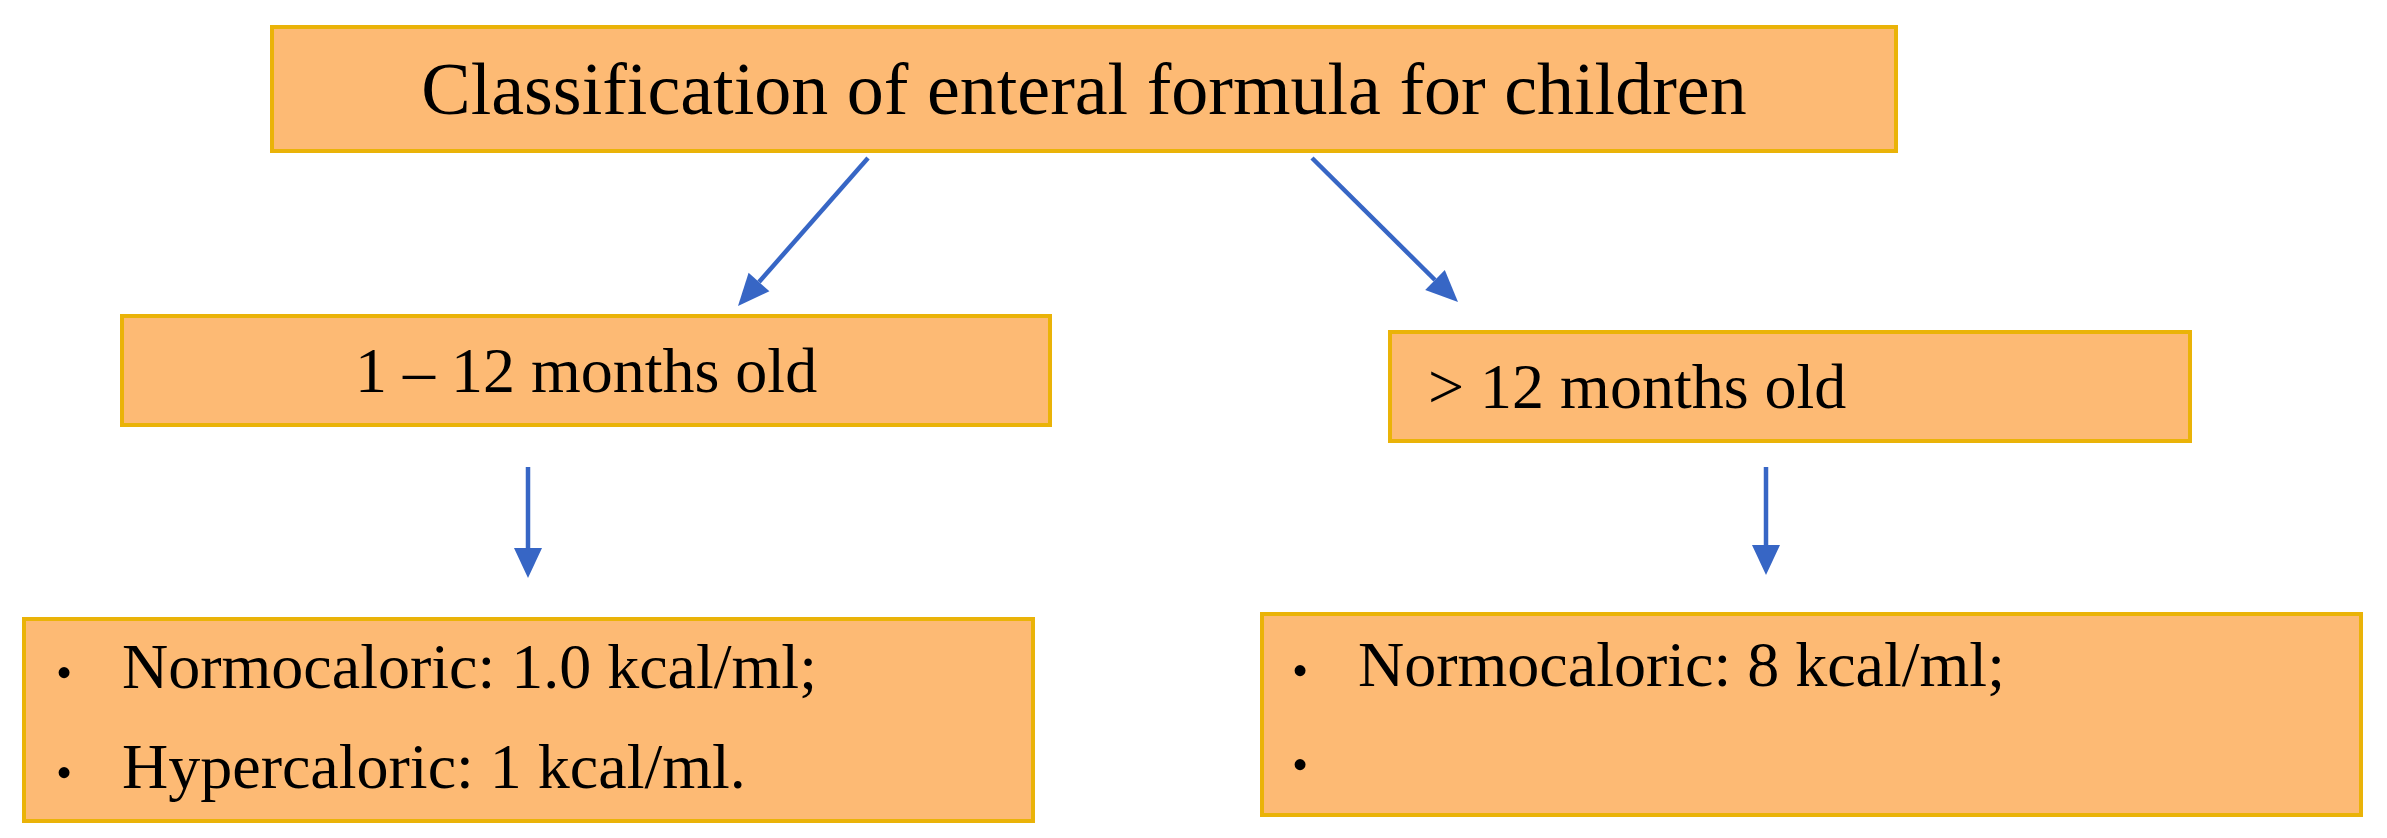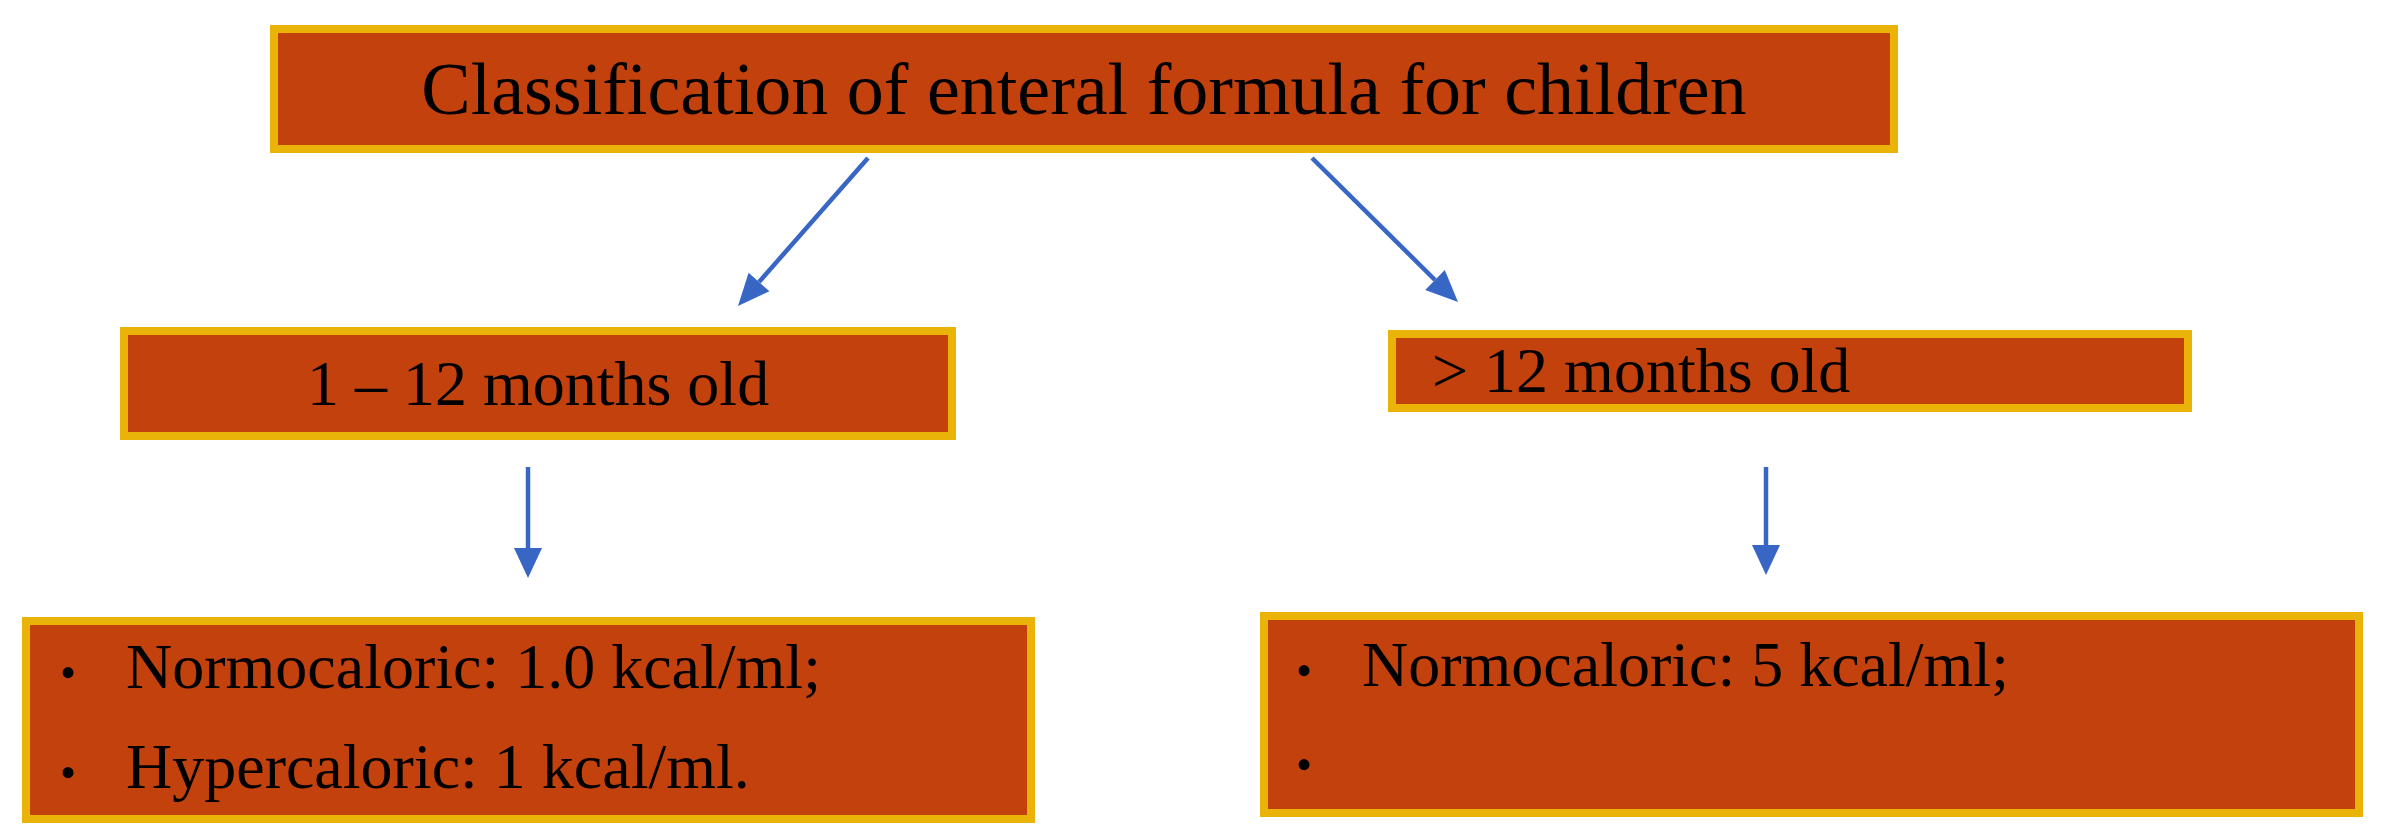--- a/index.html
+++ b/index.html
@@ -11,40 +11,40 @@
     position: relative;
     width: 2387px;
     height: 838px;
     background: #ffffff;
     font-family: "Liberation Serif", "DejaVu Serif", serif;
     color: #000000;
     overflow: hidden;
   }
   .node {
     position: absolute;
-    background: #c2410c;
-    border: 8px solid #eab308;
+    background: #fdba74;
+    border: 4px solid #eab308;
     box-sizing: border-box;
     display: flex;
     align-items: center;
   }
   .node.centered { justify-content: center; }
   .title-box {
     left: 270px; top: 25px;
     width: 1628px; height: 128px;
     font-size: 74px;
   }
   .branch-left {
-    left: 120px; top: 327px;
-    width: 836px; height: 113px;
+    left: 120px; top: 314px;
+    width: 932px; height: 113px;
     font-size: 64px;
   }
   .branch-right {
     left: 1388px; top: 330px;
-    width: 804px; height: 82px;
+    width: 804px; height: 113px;
     font-size: 64px;
     padding-left: 36px;
   }
   .outcome {
     flex-direction: column;
     justify-content: center;
     align-items: stretch;
     font-size: 64px;
   }
   .outcome-left {
@@ -119,20 +119,20 @@
     </div>
     <div class="bullet-line">
       <span class="bullet-dot">•</span>
       <span>Hypercaloric: 1 kcal/ml.</span>
     </div>
   </div>
 
   <div class="node outcome outcome-right">
     <div class="bullet-line">
       <span class="bullet-dot">•</span>
-      <span>Normocaloric: 5 kcal/ml;</span>
+      <span>Normocaloric: 8 kcal/ml;</span>
     </div>
     <div class="bullet-line">
       <span class="bullet-dot">•</span>
     </div>
   </div>
 
 </div>
 
 </body></html>

